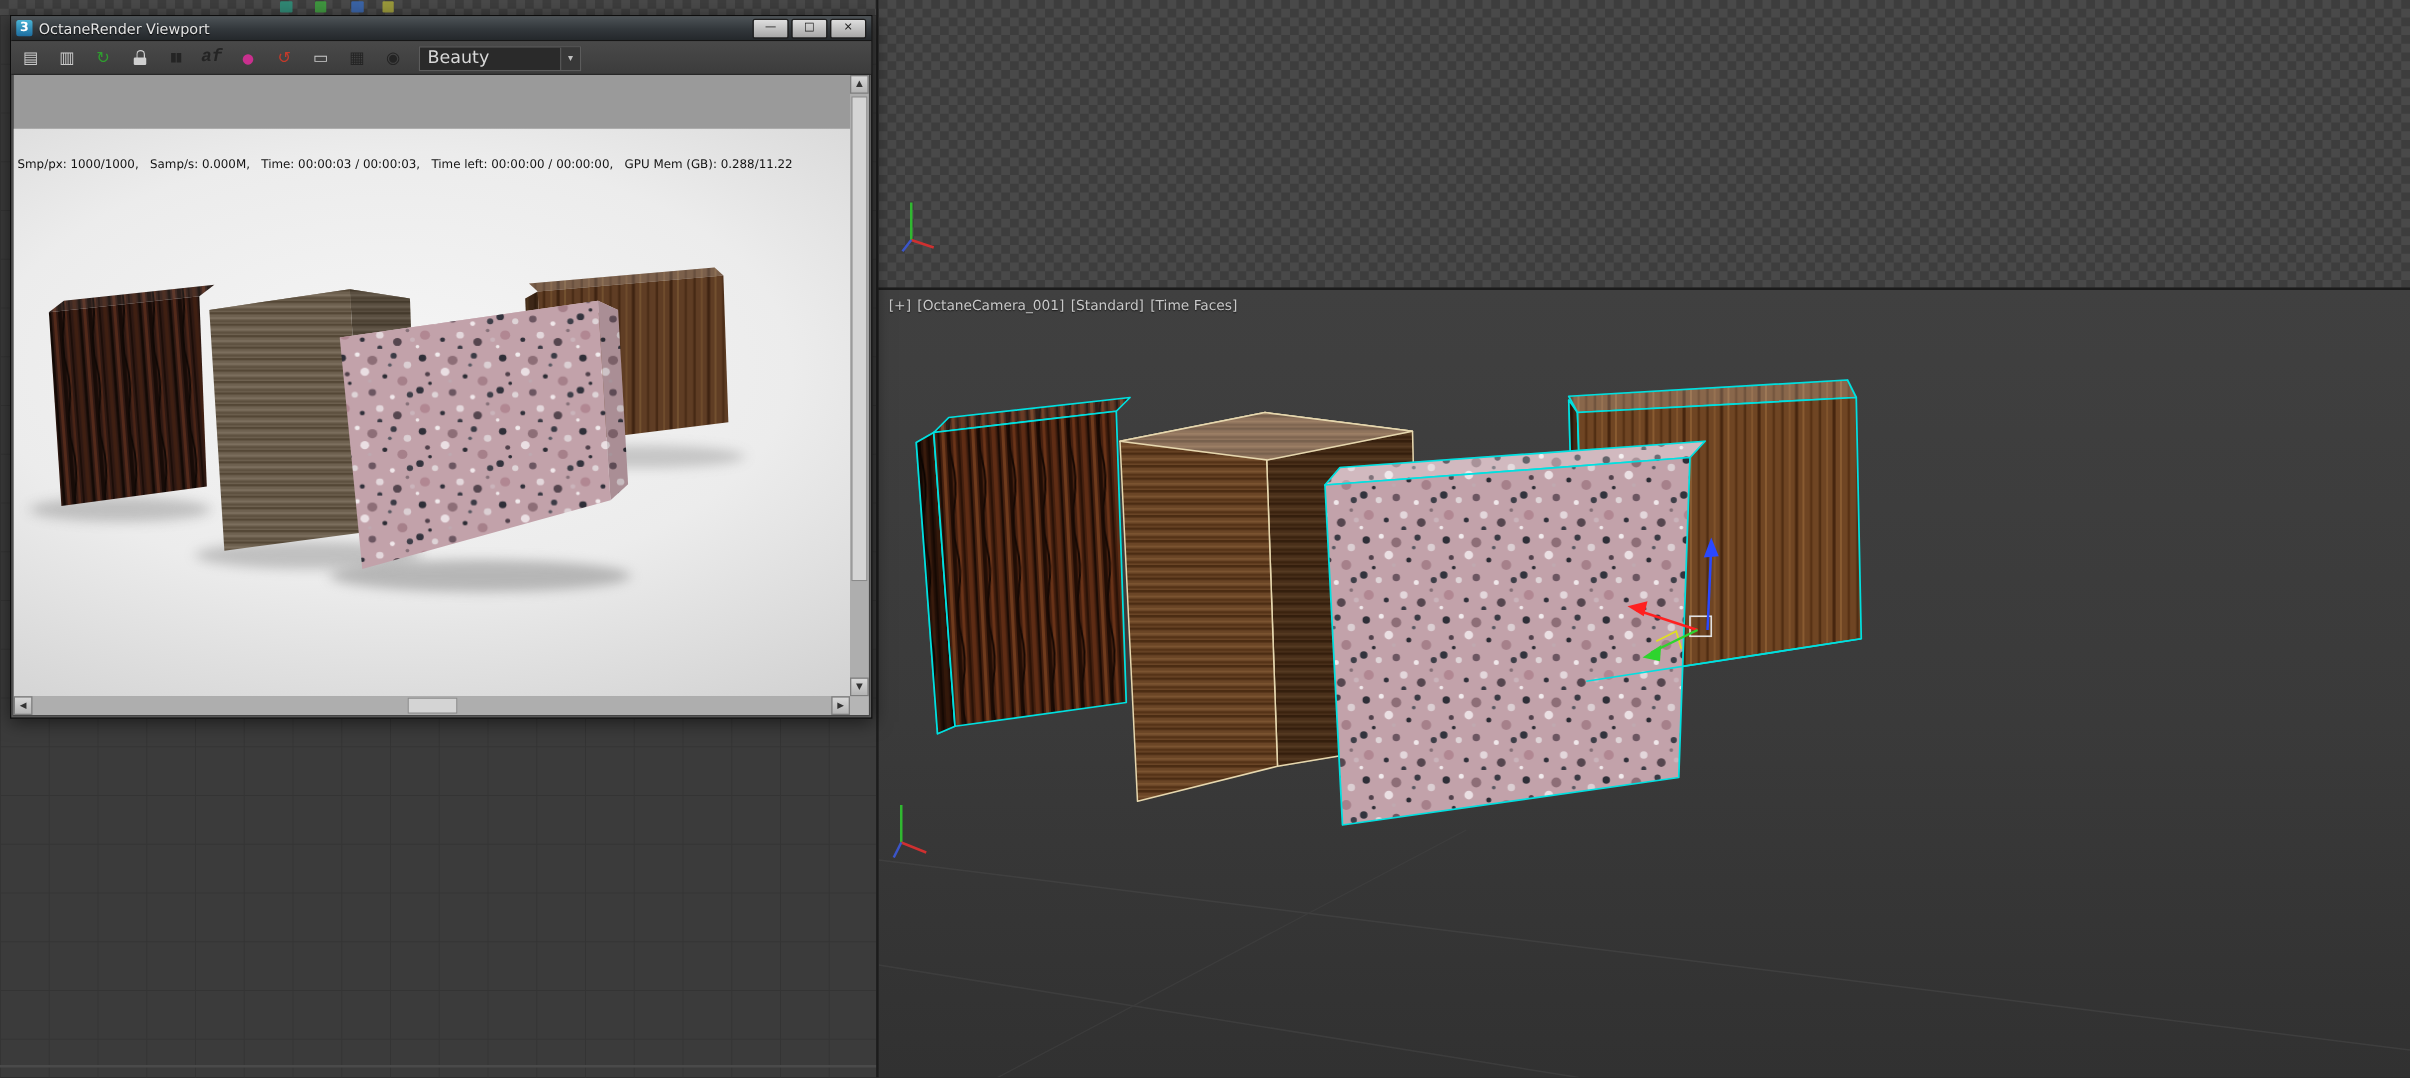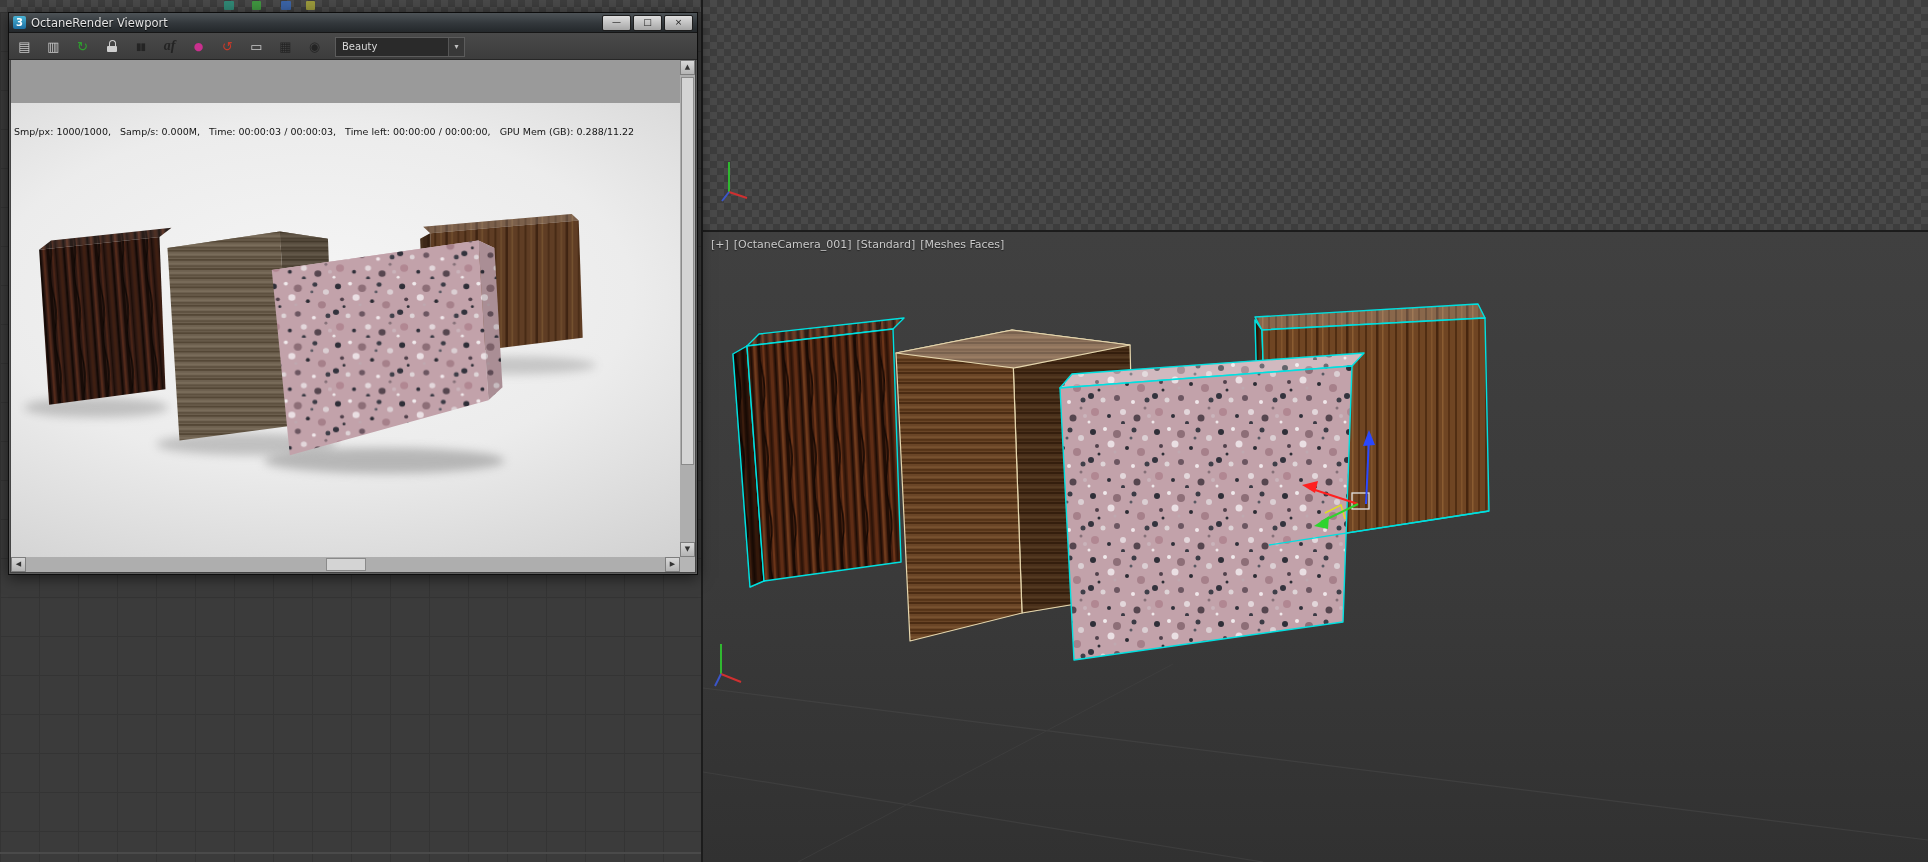--- a/index.html
+++ b/index.html
@@ -46,28 +46,28 @@
     text-align:center;cursor:default;}
   .toolbar{height:26px;flex:0 0 26px;position:relative;display:flex;align-items:center;padding-left:6px;gap:10px;
     background:linear-gradient(180deg,#494949,#3c3c3c);border-bottom:1px solid #272727;}
   .tbtn{width:19px;height:19px;display:flex;align-items:center;justify-content:center;
     font-size:13px;color:#242424;cursor:default;}
   .tbtn.green{color:#2f9e2f;}
   .tbtn.red{color:#c43a2a;}
   .tbtn.magenta{color:#c9308e;font-size:11px;}
   .tbtn.dim{color:#c9c9c9;}
   .tbtn.small{font-size:10px;letter-spacing:-1px;}
-  .tbtn.af{font-style:italic;font-weight:bold;font-size:14px;font-family:Liberation Serif, serif;}
+  .tbtn.af{font-style:italic;font-weight:bold;font-size:14px;font-family:Liberation Mono, monospace;}
   .lock-shape{position:relative;width:10px;height:12px;display:inline-block;}
   .lock-shackle{position:absolute;left:2px;top:0;width:5px;height:6px;border:1.5px solid #cfcfcf;
     border-bottom:none;border-radius:4px 4px 0 0;}
   .lock-body{position:absolute;left:0;top:6px;width:10px;height:6px;background:#cfcfcf;border-radius:1px;}
   .pass-select{position:absolute;left:326px;top:4px;width:128px;height:18px;background:#2a2a2a;
     border:1px solid #5c5c5c;display:flex;cursor:default;}
-  .pass-value{flex:1;font-size:10px;color:#d8d8d8;line-height:17px;padding-left:6px;}
+  .pass-value{flex:1;font-size:14px;color:#d8d8d8;line-height:17px;padding-left:6px;}
   .pass-arrow{flex:0 0 15px;border-left:1px solid #555;background:#383838;color:#c0c0c0;
     font-size:8px;text-align:center;line-height:17px;}
 
   .win-content{flex:1;position:relative;margin:0 2px 2px 2px;background:#9a9a9a;}
   .render-area{position:absolute;left:0;top:0;right:15px;bottom:15px;overflow:hidden;
     background:radial-gradient(120% 95% at 45% 42%, #f5f5f5 0%, #ececec 40%, #d2d2d2 75%, #bcbcbc 100%);margin-top:43px;}
   .render-area svg{position:absolute;left:0;top:0;width:100%;height:100%;}
   .stats{position:absolute;left:3px;top:1px;font-size:9.5px;line-height:11px;color:#141414;
     white-space:pre;z-index:3;}
 
@@ -191,21 +191,21 @@
     <line x1="14" y1="36" x2="7" y2="45" stroke="#3b55c9" stroke-width="2"></line>
   </svg>
 </div>
 <div class="divider-h"></div>
 
 <div class="camera-viewport">
   <div class="vp-label">
     <span>[+]</span>
     <span>[OctaneCamera_001]</span>
     <span>[Standard]</span>
-    <span>[Meshes Faces]</span>
+    <span>[Time Faces]</span>
   </div>
 
   <svg class="scene" viewBox="0 0 1225 630" width="1225" height="630">
     <g opacity="0.6">
       <line x1="0" y1="456" x2="1225" y2="608" stroke="#474747" stroke-width="1.2"></line>
       <line x1="0" y1="540" x2="560" y2="630" stroke="#454545" stroke-width="1.2"></line>
       <line x1="95" y1="630" x2="470" y2="432" stroke="#424242" stroke-width="1"></line>
     </g>
 
     <g stroke-width="1.4" stroke-linejoin="round" stroke="#00e0e0">

